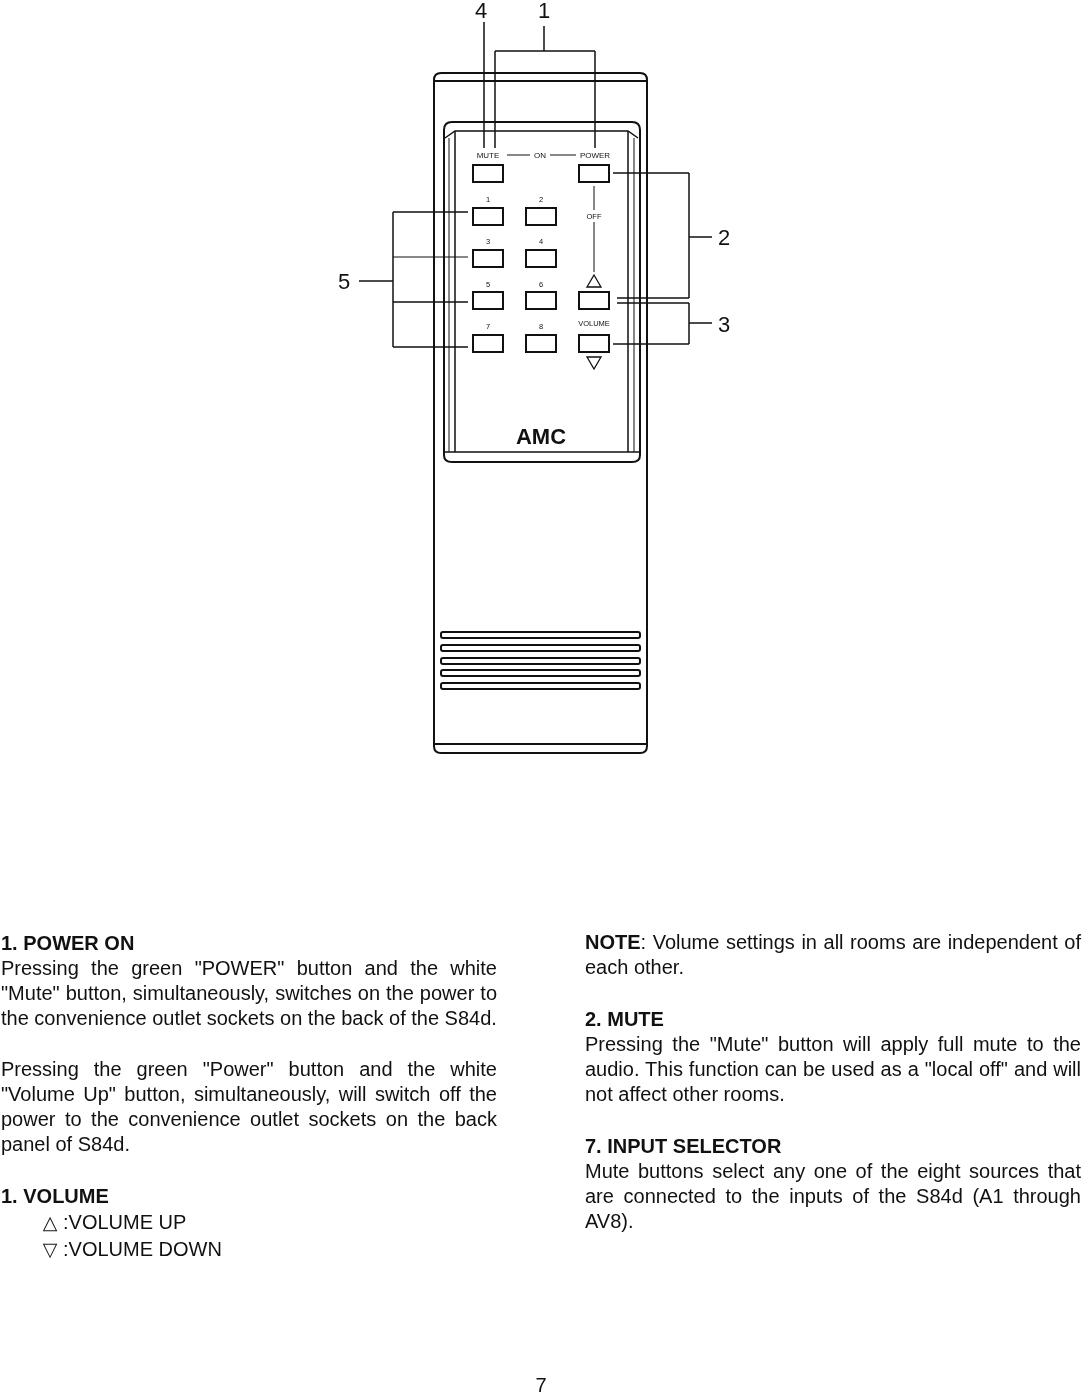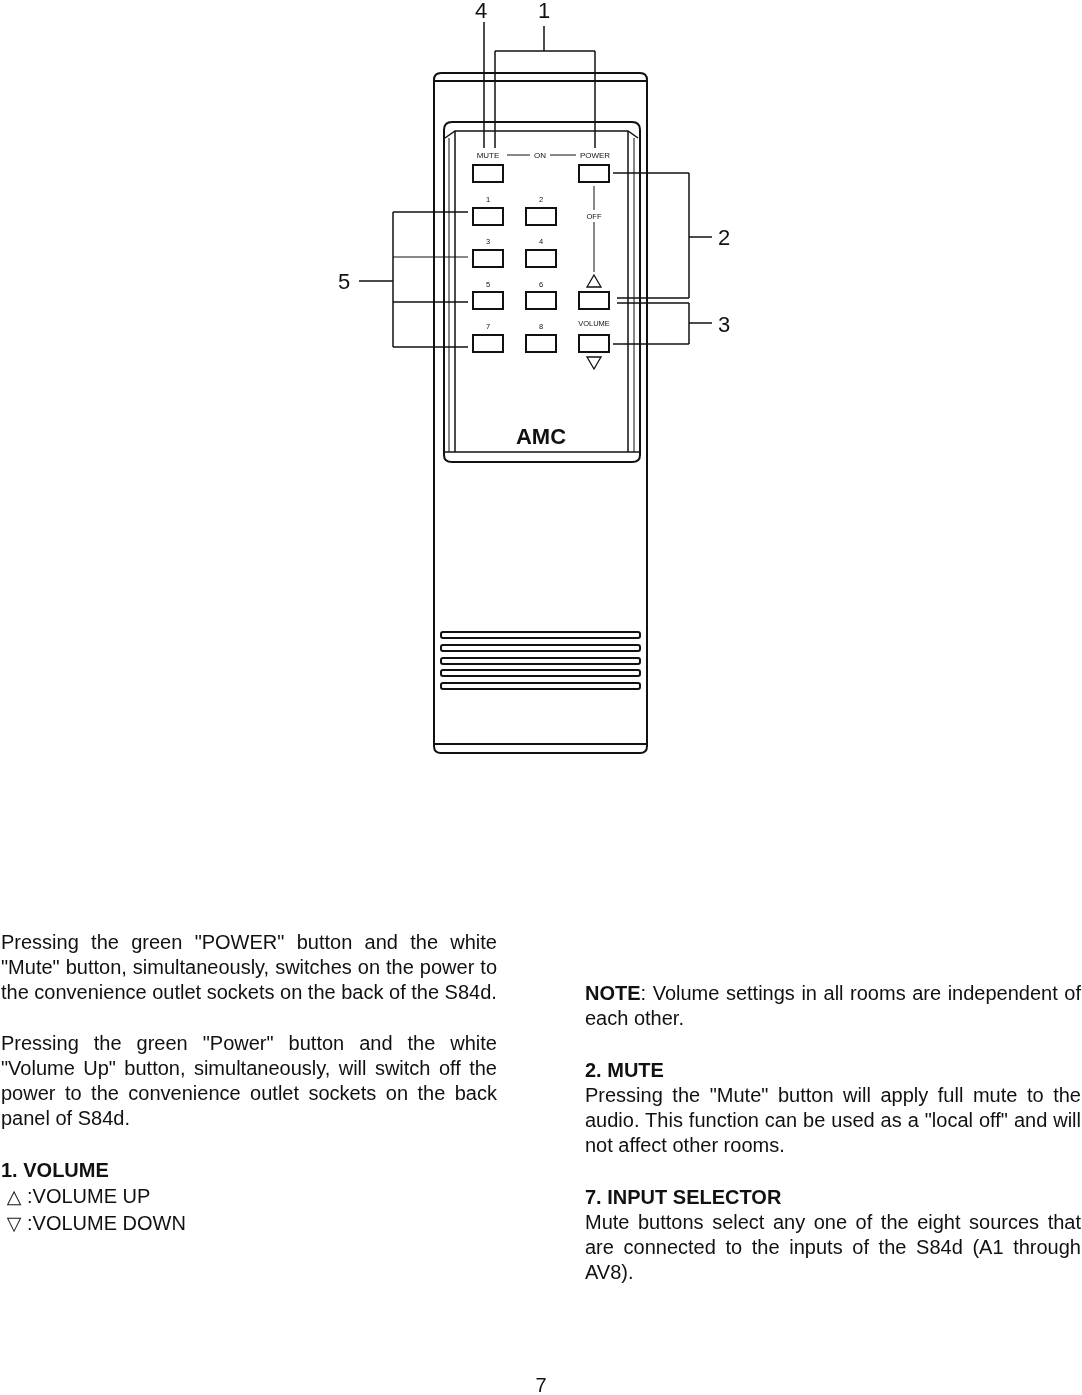--- a/index.html
+++ b/index.html
@@ -1,25 +1,25 @@
 <!DOCTYPE html>
 <html><head>
 <meta charset="utf-8">
 <style>
   html, body { margin: 0; padding: 0; background: #ffffff; }
   body { width: 1082px; height: 1395px; position: relative; overflow: hidden;
          font-family: "Liberation Sans", sans-serif; color: #111111; }
   #diagram { position: absolute; left: 0; top: 0; width: 1082px; height: 800px; }
   .col { position: absolute; top: 930px; width: 496px; }
   .col-left { left: 1px; }
-  .col-right { left: 585px; top: 981px; }
+  .col-right { left: 585px; top: 930px; }
   .section { margin-bottom: 26px; }
   .heading { font-weight: bold; font-size: 20px; line-height: 26px; margin: 0; }
   .body { font-size: 20px; line-height: 25px; text-align: justify; margin: 0; }
-  .vol-line { font-size: 20px; line-height: 27px; margin: 0; }
+  .vol-line { font-size: 20px; line-height: 27px; margin: 0; padding-left: 36px; }
   .vol-line .tri { display: inline-block; width: 26px; text-align: center; font-size: 19px; }
   .note-label { font-weight: bold; }
   .page-number { position: absolute; left: 0; width: 1082px; top: 1374px; text-align: center; font-size: 20px; }
   svg text { font-family: "Liberation Sans", sans-serif; fill: #111; }
 </style>
 </head>
 <body>
 
 <svg id="diagram" viewBox="0 0 1082 800" xmlns="http://www.w3.org/2000/svg">
   <g fill="none" stroke="#111" stroke-width="2">
@@ -119,20 +119,21 @@
   <text x="488" y="287" font-size="7.5" text-anchor="middle">5</text>
   <text x="541" y="287" font-size="7.5" text-anchor="middle">6</text>
   <text x="488" y="329" font-size="7.5" text-anchor="middle">7</text>
   <text x="541" y="329" font-size="7.5" text-anchor="middle">8</text>
 
   <text x="541" y="444" font-size="22" font-weight="bold" text-anchor="middle">AMC</text>
 </svg>
 
 <div class="col col-left">
   <div class="section">
+    <p class="heading">1. POWER ON</p>
     <p class="body">Pressing the green "POWER" button and the white "Mute" button, simultaneously, switches on the power to the convenience outlet sockets on the back of the S84d.</p>
   </div>
   <div class="section">
     <p class="body">Pressing the green "Power" button and the white "Volume Up" button, simultaneously, will switch off the power to the convenience outlet sockets on the back panel of S84d.</p>
   </div>
   <div class="section">
     <p class="heading">1. VOLUME</p>
     <p class="vol-line">
       <span class="tri">△</span><span>:VOLUME UP</span>
     </p>

